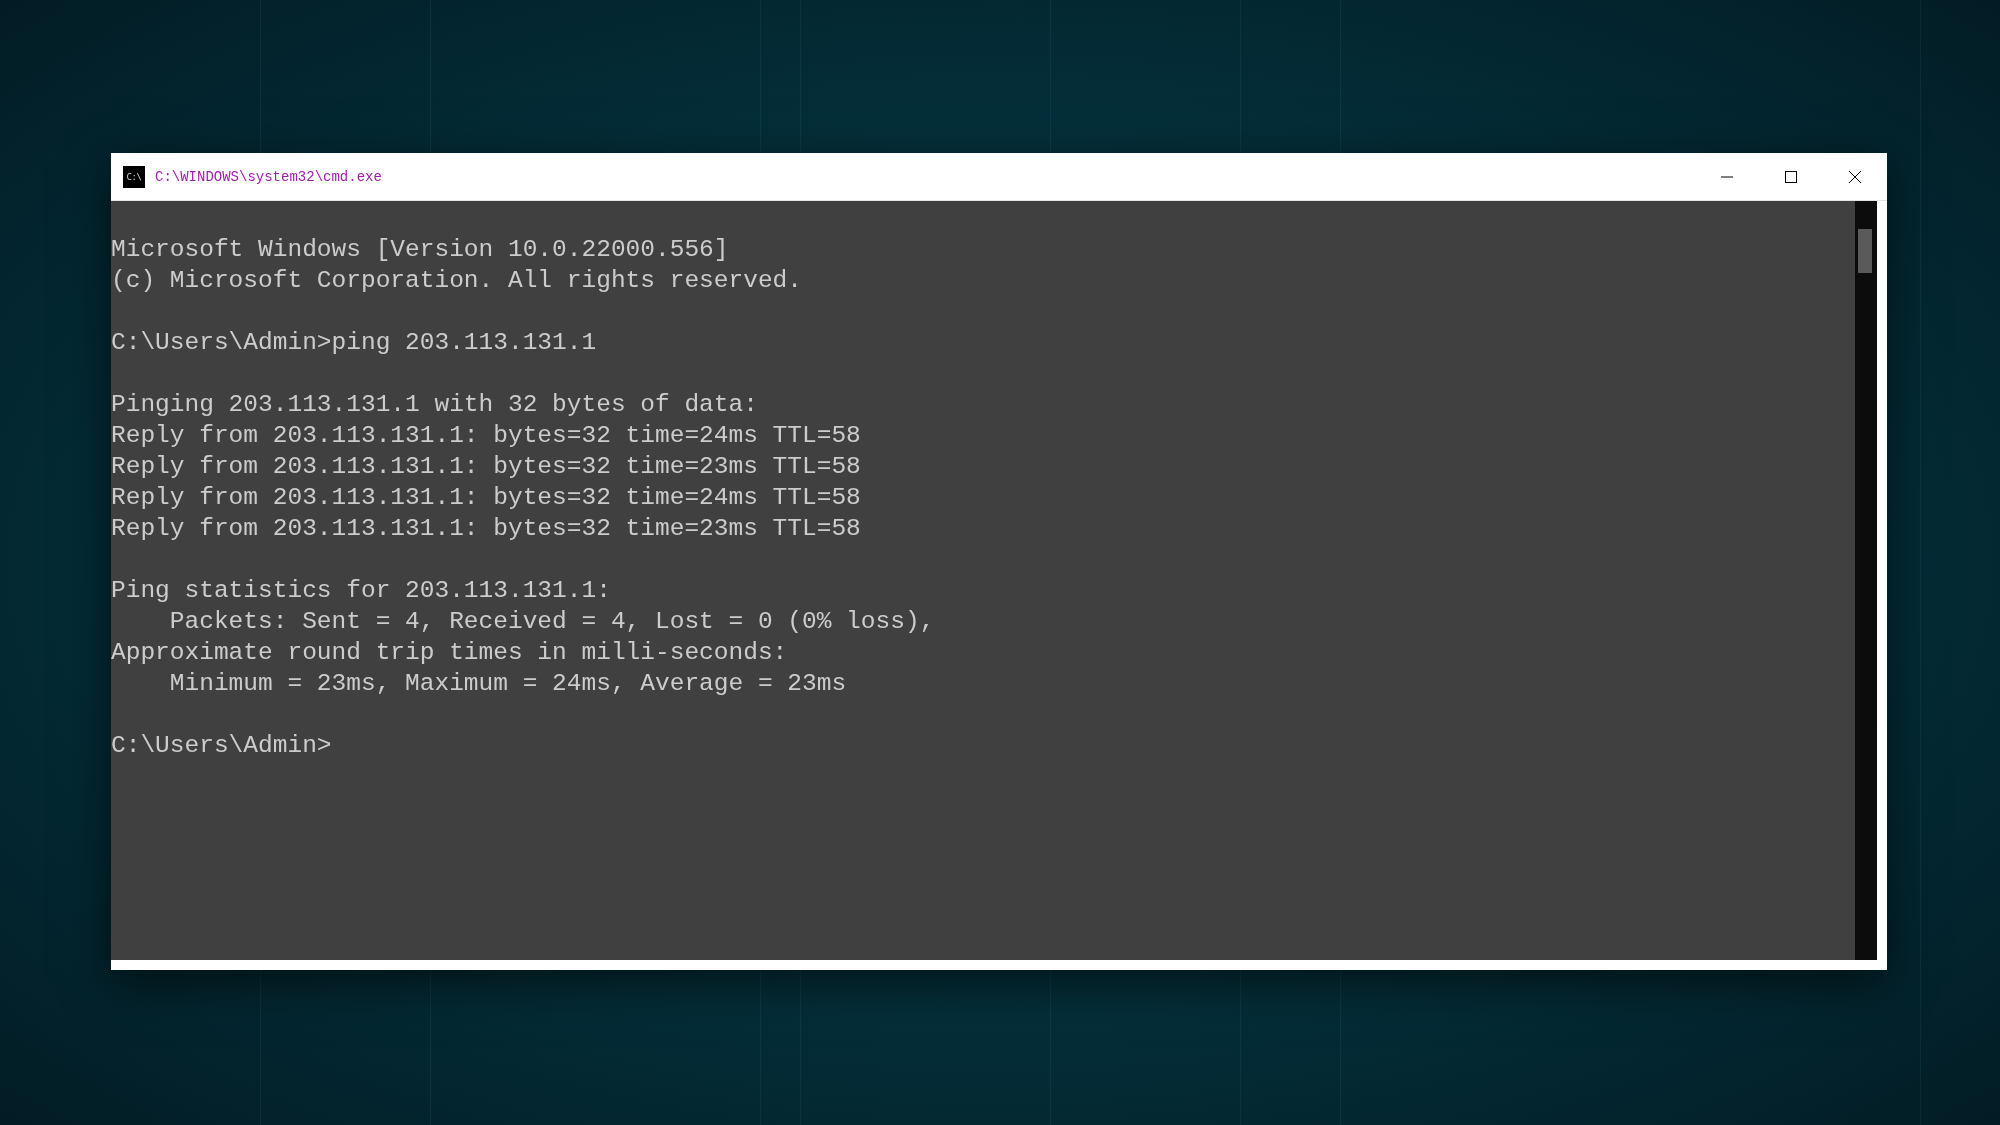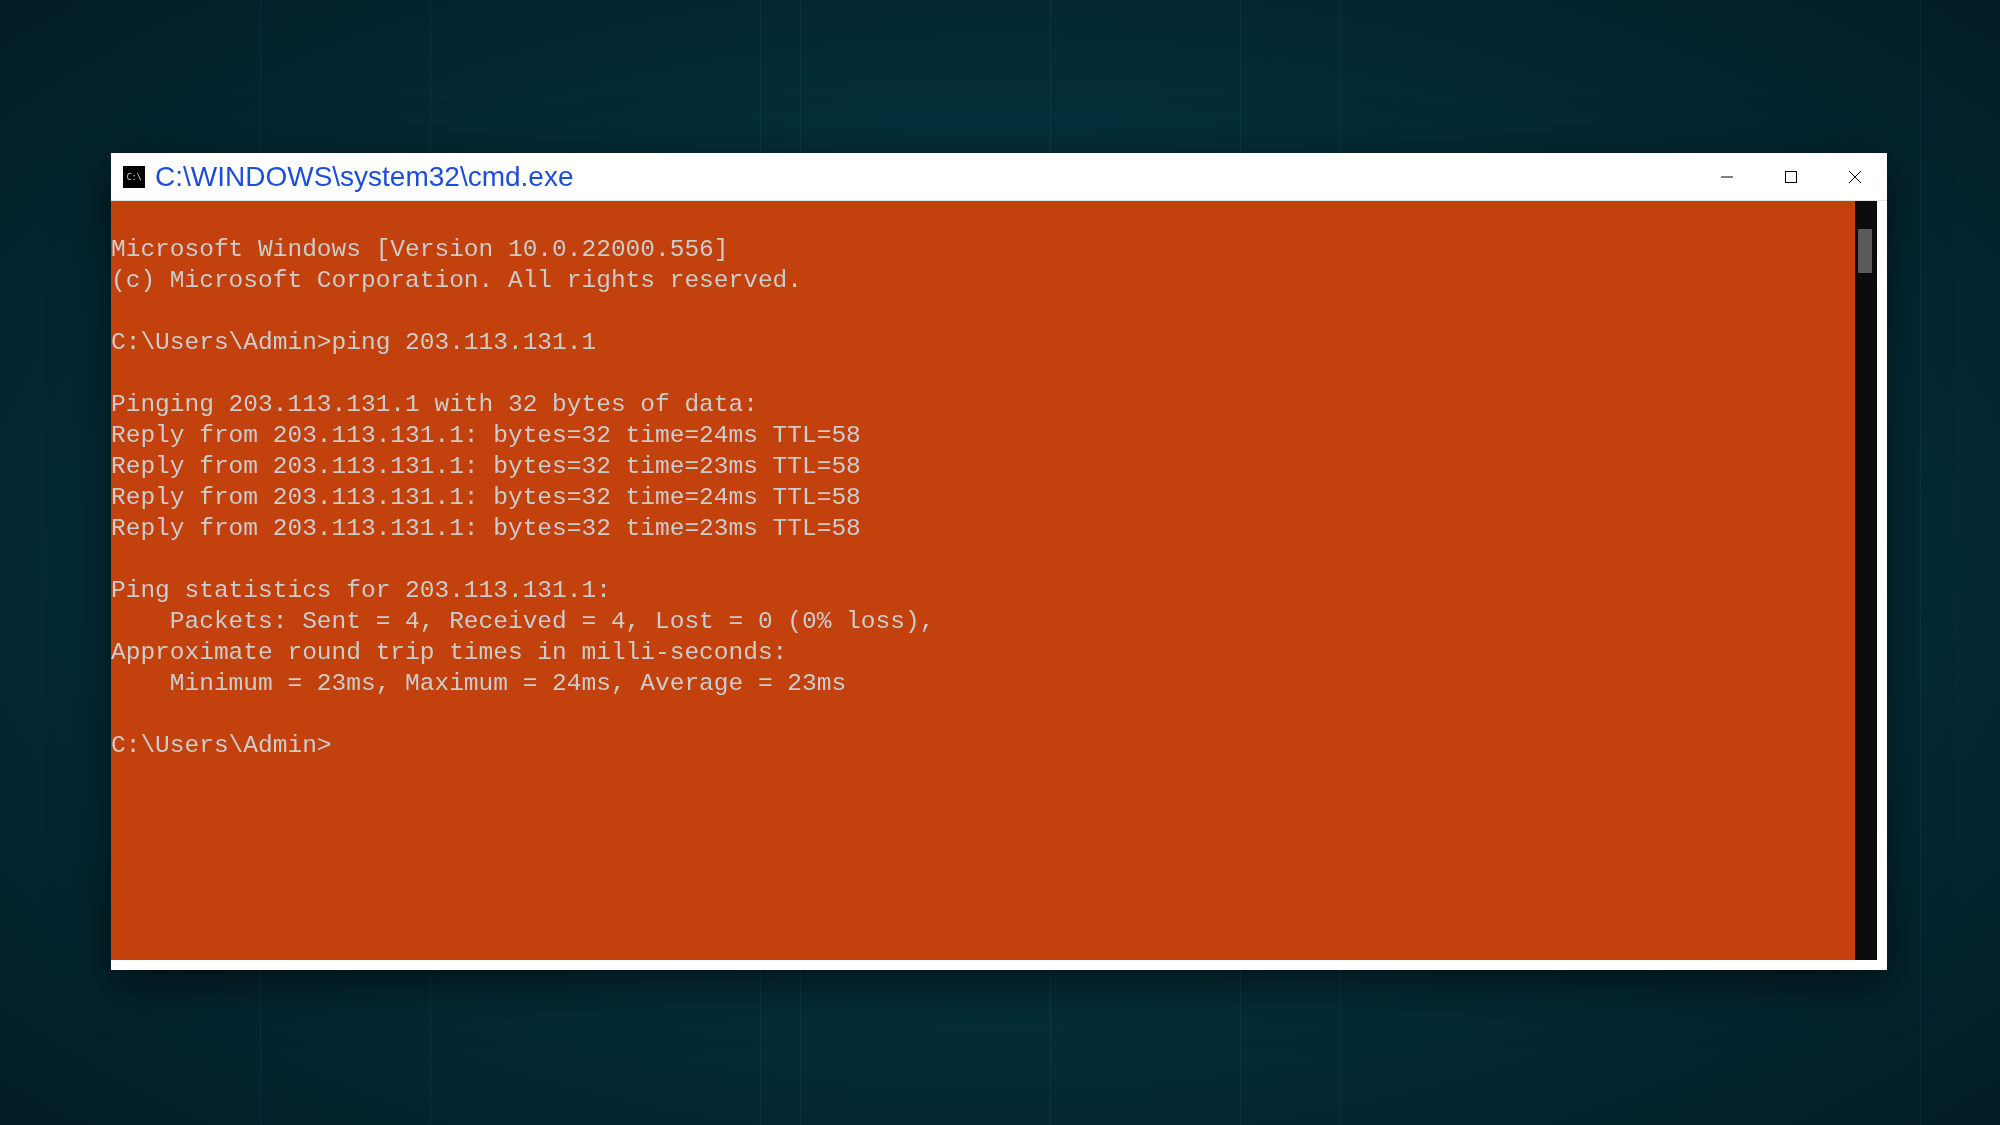--- a/index.html
+++ b/index.html
@@ -39,44 +39,44 @@
       margin-right: 10px;
       display: flex;
       align-items: center;
       justify-content: center;
       color: #d0d0d0;
       font-size: 9px;
       font-family: Consolas, monospace;
       letter-spacing: -0.5px;
     }
     .titlebar-text {
-      font-family: Liberation Sans, sans-serif;
-      font-size: 28px;
-      color: #1d4ed8;
+      font-family: Liberation Mono, monospace;
+      font-size: 14px;
+      color: #a21caf;
       flex: 1;
     }
     .win-controls { display: flex; height: 100%; }
     .win-btn {
       width: 64px;
       height: 100%;
       display: flex;
       align-items: center;
       justify-content: center;
       cursor: pointer;
     }
     .win-btn svg { width: 14px; height: 14px; stroke: #000; stroke-width: 1; fill: none; }
     .terminal-wrap {
       flex: 1;
       display: flex;
       background: #000;
       margin: 0 10px 10px 0;
     }
     .terminal {
       flex: 1;
-      background: #c2410c;
+      background: #404040;
       color: #cccccc;
       font-family: Consolas, 'Courier New', monospace;
       font-size: 24.5px;
       line-height: 31px;
       padding: 2px 0 0 0;
       white-space: pre;
       overflow: hidden;
     }
     .scrollbar-track {
       width: 22px;

